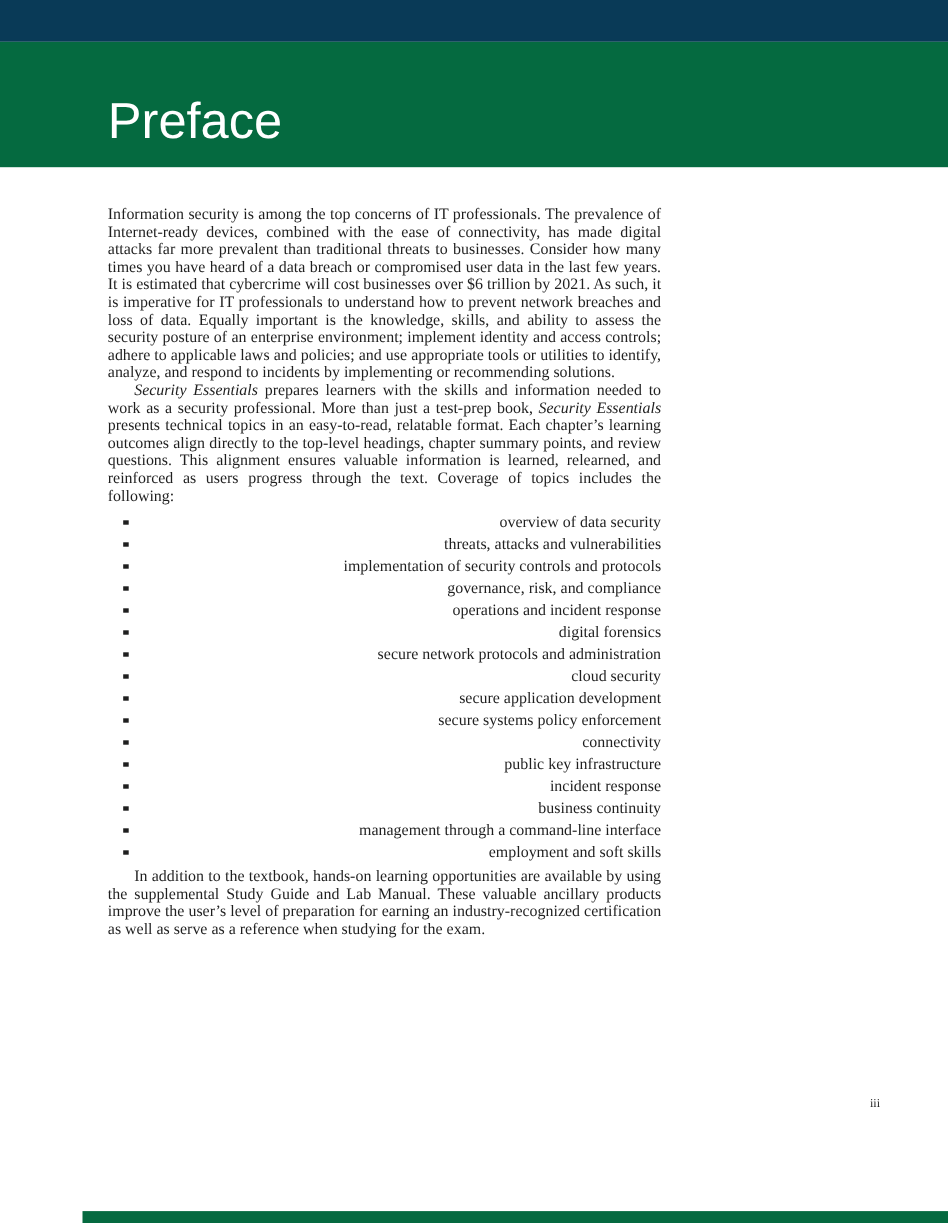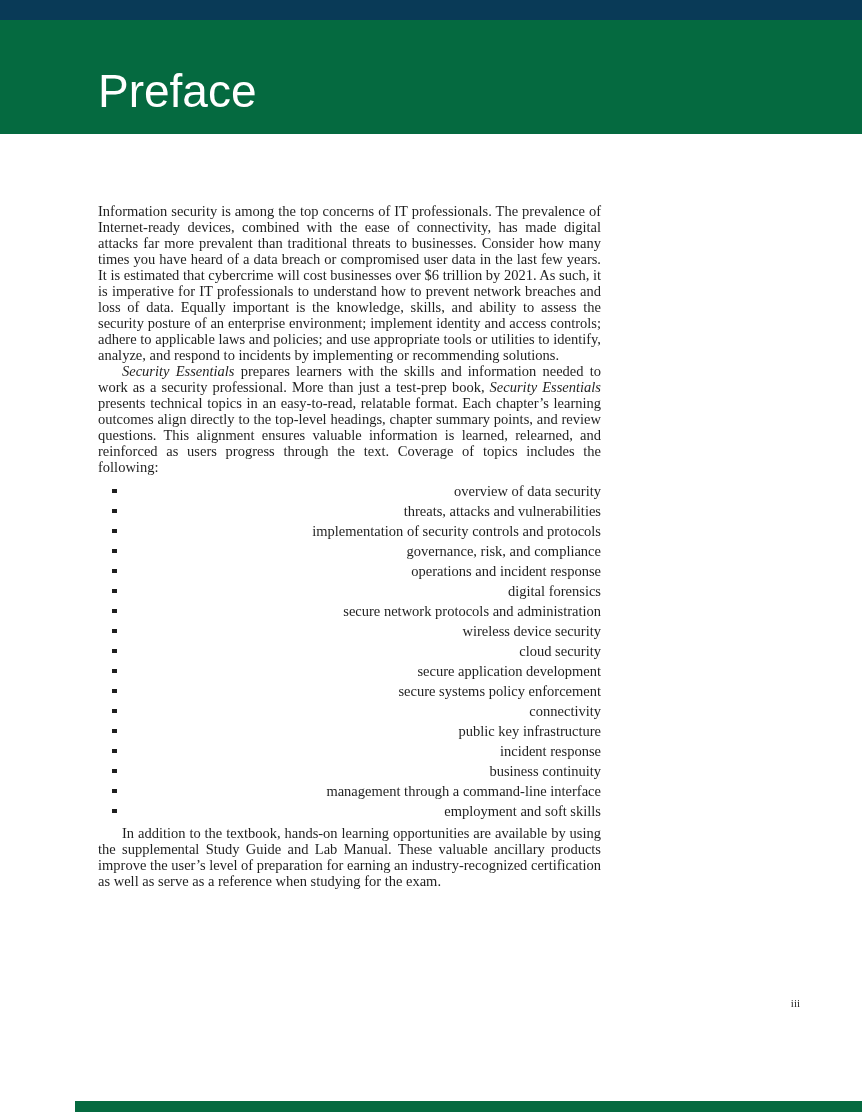--- a/index.html
+++ b/index.html
@@ -15,36 +15,35 @@
     background:#ffffff;
     overflow:hidden;
     font-family:"Liberation Serif", serif;
     color:var(--text);
   }
   .top-bar{
     position:absolute;top:0;left:0;right:0;height:38px;
     background:var(--navy);
   }
   .banner{
-    position:absolute;top:20px;left:0;right:0;height:114px;
+    position:absolute;top:38px;left:0;right:0;height:114px;
     background:var(--green);
   }
   .banner h1{
     position:absolute;left:98px;bottom:20px;margin:0;
     font-family:"Liberation Sans", sans-serif;
     font-weight:400;
     font-size:46px;line-height:1;
     letter-spacing:0px;
     color:var(--title);
   }
   .content{
     position:absolute;left:98px;top:187px;width:503px;
     font-size:14.5px;line-height:16px;
     text-align:justify;
-    margin-top:16px;
   }
   .body-para{margin:0;}
   .body-para.indent{text-indent:24px;}
   .body-para em{font-style:italic;}
   ul.topics{
     list-style:none;
     margin:8px 0 6px 0;padding:0;
   }
   ul.topics li{
     position:relative;
@@ -86,21 +85,20 @@
         <p class="body-para indent"><em>Security Essentials</em><span> prepares learners with the skills and information needed to work as a security professional. More than just a test-prep book, </span><em>Security Essentials</em><span> presents technical topics in an easy-to-read, relatable format. Each chapter’s learning outcomes align directly to the top-level headings, chapter summary points, and review questions. This alignment ensures valuable information is learned, relearned, and reinforced as users progress through the text. Coverage of topics includes the following:</span></p>
       </div>
     <ul class="topics" id="topics-list">
         <li>overview of data security</li>
         <li>threats, attacks and vulnerabilities</li>
         <li>implementation of security controls and protocols</li>
         <li>governance, risk, and compliance</li>
         <li>operations and incident response</li>
         <li>digital forensics</li>
         <li>secure network protocols and administration</li>
-        <li>wireless device security</li>
         <li>cloud security</li>
         <li>secure application development</li>
         <li>secure systems policy enforcement</li>
         <li>connectivity</li>
         <li>public key infrastructure</li>
         <li>incident response</li>
         <li>business continuity</li>
         <li>management through a command-line interface</li>
         <li>employment and soft skills</li>
       </ul>

